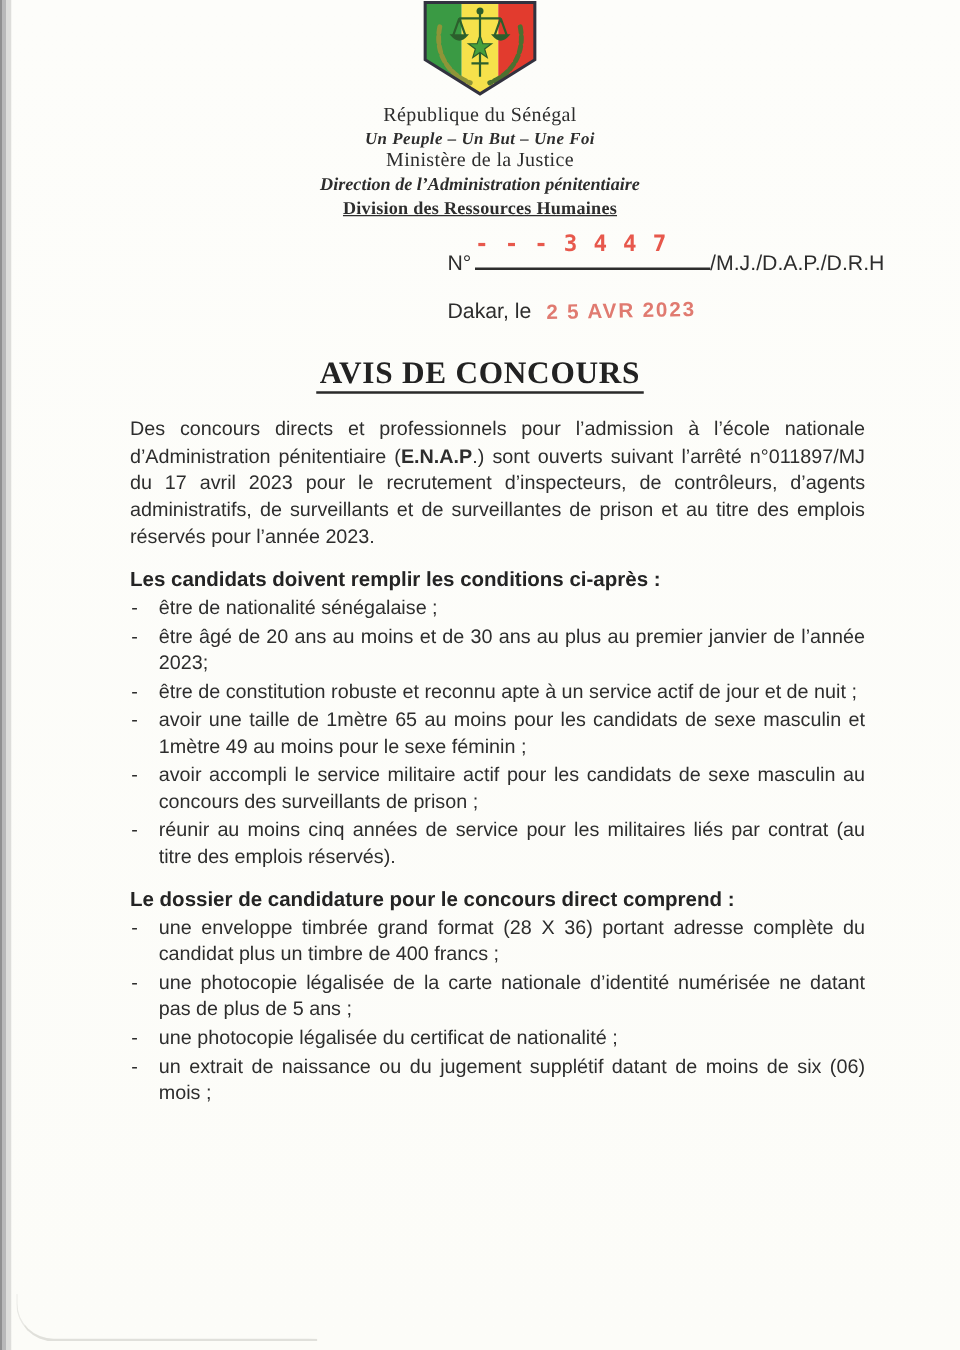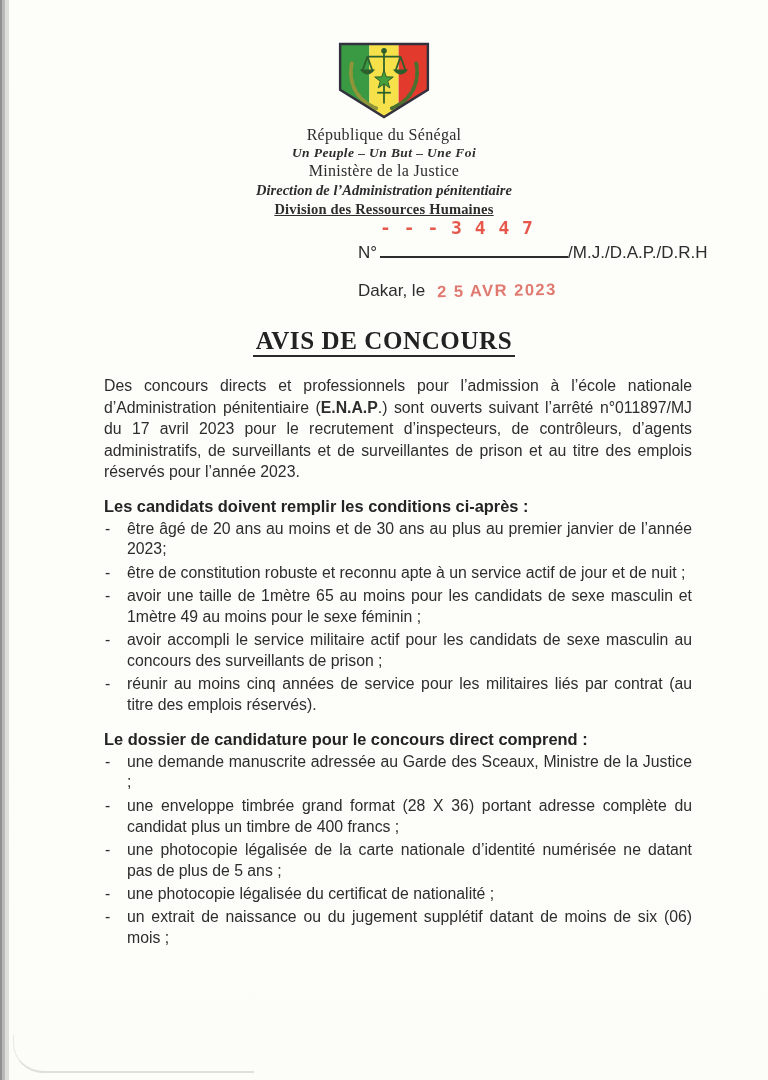--- a/index.html
+++ b/index.html
@@ -14,36 +14,36 @@
   .scan-edge{
     position:absolute;left:0;top:0;bottom:0;width:9px;
     background:linear-gradient(90deg,#909090 0 2px,#b9b9b9 2px 5px,#dededb 5px 9px);
   }
   .corner-shadow{
     position:absolute;left:13px;bottom:7px;width:240px;height:36px;
     border-bottom:2px solid #dcdcd6;border-left:1px solid #e6e6e2;
     border-bottom-left-radius:30px;opacity:.85;
   }
   
-  .letterhead{ text-align:center; padding-top:42px; font-family:"Liberation Serif",serif; }
+  .letterhead{ text-align:center; font-family:"Liberation Serif",serif; }
   .emblem{ width:96px;height:78px;margin:0 auto 6px; display:block; }
   .lh-republic{ font-size:16px; letter-spacing:.3px; }
   .lh-motto{ font-size:13.5px; font-weight:bold; font-style:italic; margin-top:1px; letter-spacing:.4px;}
   .lh-ministry{ font-size:16px; margin-top:1px; letter-spacing:.3px;}
   .lh-direction{ font-size:14.5px; font-weight:bold; font-style:italic; margin-top:2px; }
   .lh-division{ font-size:14.5px; font-weight:bold; text-decoration:underline; margin-top:2px; letter-spacing:.2px;}
   
   .ref-block{ margin:14px 0 0 358px; font-size:17px; }
   .ref-line{ white-space:nowrap; }
   .ref-underline{
     display:inline-block; position:relative; width:188px; height:24px;
     border-bottom:2px solid #2d2d2d; vertical-align:baseline; margin-left:3px;
   }
   .stamp-number{
-    position:absolute; left:0px; bottom:18px;
+    position:absolute; left:0px; bottom:8px;
     font-family:"DejaVu Sans Mono",monospace; font-weight:bold;
     font-size:18px; letter-spacing:1px; white-space:pre;
   }
   .date-line{ margin-top:18px; }
   .stamp-date{
     font-weight:bold; letter-spacing:1.5px; font-size:16.5px;
     margin-left:12px; display:inline-block; transform:rotate(-1.2deg);
   }
   
   .doc-title{ text-align:center; margin:26px 0 0; font-family:"Liberation Serif",serif;
@@ -113,28 +113,28 @@
 
   <div class="doc-title">
     <span class="u">AVIS DE CONCOURS</span>
   </div>
 
   <p class="intro"><span>Des concours directs et professionnels pour l’admission à l’école nationale d’Administration pénitentiaire (</span><b>E.N.A.P</b><span>.) sont ouverts suivant l’arrêté n°011897/MJ du 17 avril 2023 pour le recrutement d’inspecteurs, de contrôleurs, d’agents administratifs, de surveillants et de surveillantes de prison et au titre des emplois réservés pour l’année 2023.</span></p>
 
   <div class="sections">
       <div class="sec-heading">Les candidats doivent remplir les conditions ci-après :</div>
       <ul class="dash-list">
+        <li><span>être de nationalité sénégalaise ;</span></li>
         <li><span>être âgé de 20 ans au moins et de 30 ans au plus au premier janvier de l’année 2023;</span></li>
         <li><span>être de constitution robuste et reconnu apte à un service actif de jour et de nuit ;</span></li>
         <li><span>avoir une taille de 1mètre 65 au moins pour les candidats de sexe masculin et 1mètre 49 au moins pour le sexe féminin ;</span></li>
         <li><span>avoir accompli le service militaire actif pour les candidats de sexe masculin au concours des surveillants de prison ;</span></li>
         <li><span>réunir au moins cinq années de service pour les militaires liés par contrat (au titre des emplois réservés).</span></li>
       </ul>
       <div class="sec-heading">Le dossier de candidature pour le concours direct comprend :</div>
       <ul class="dash-list">
-        <li><span>une demande manuscrite adressée au Garde des Sceaux, Ministre de la Justice ;</span></li>
         <li><span>une enveloppe timbrée grand format (28 X 36) portant adresse complète du candidat plus un timbre de 400 francs ;</span></li>
         <li><span>une photocopie légalisée de la carte nationale d’identité numérisée ne datant pas de plus de 5 ans ;</span></li>
         <li><span>une photocopie légalisée du certificat de nationalité ;</span></li>
         <li><span>un extrait de naissance ou du jugement supplétif datant de moins de six (06) mois ;</span></li>
       </ul>
     </div>
 </div>
 
 </body></html>

